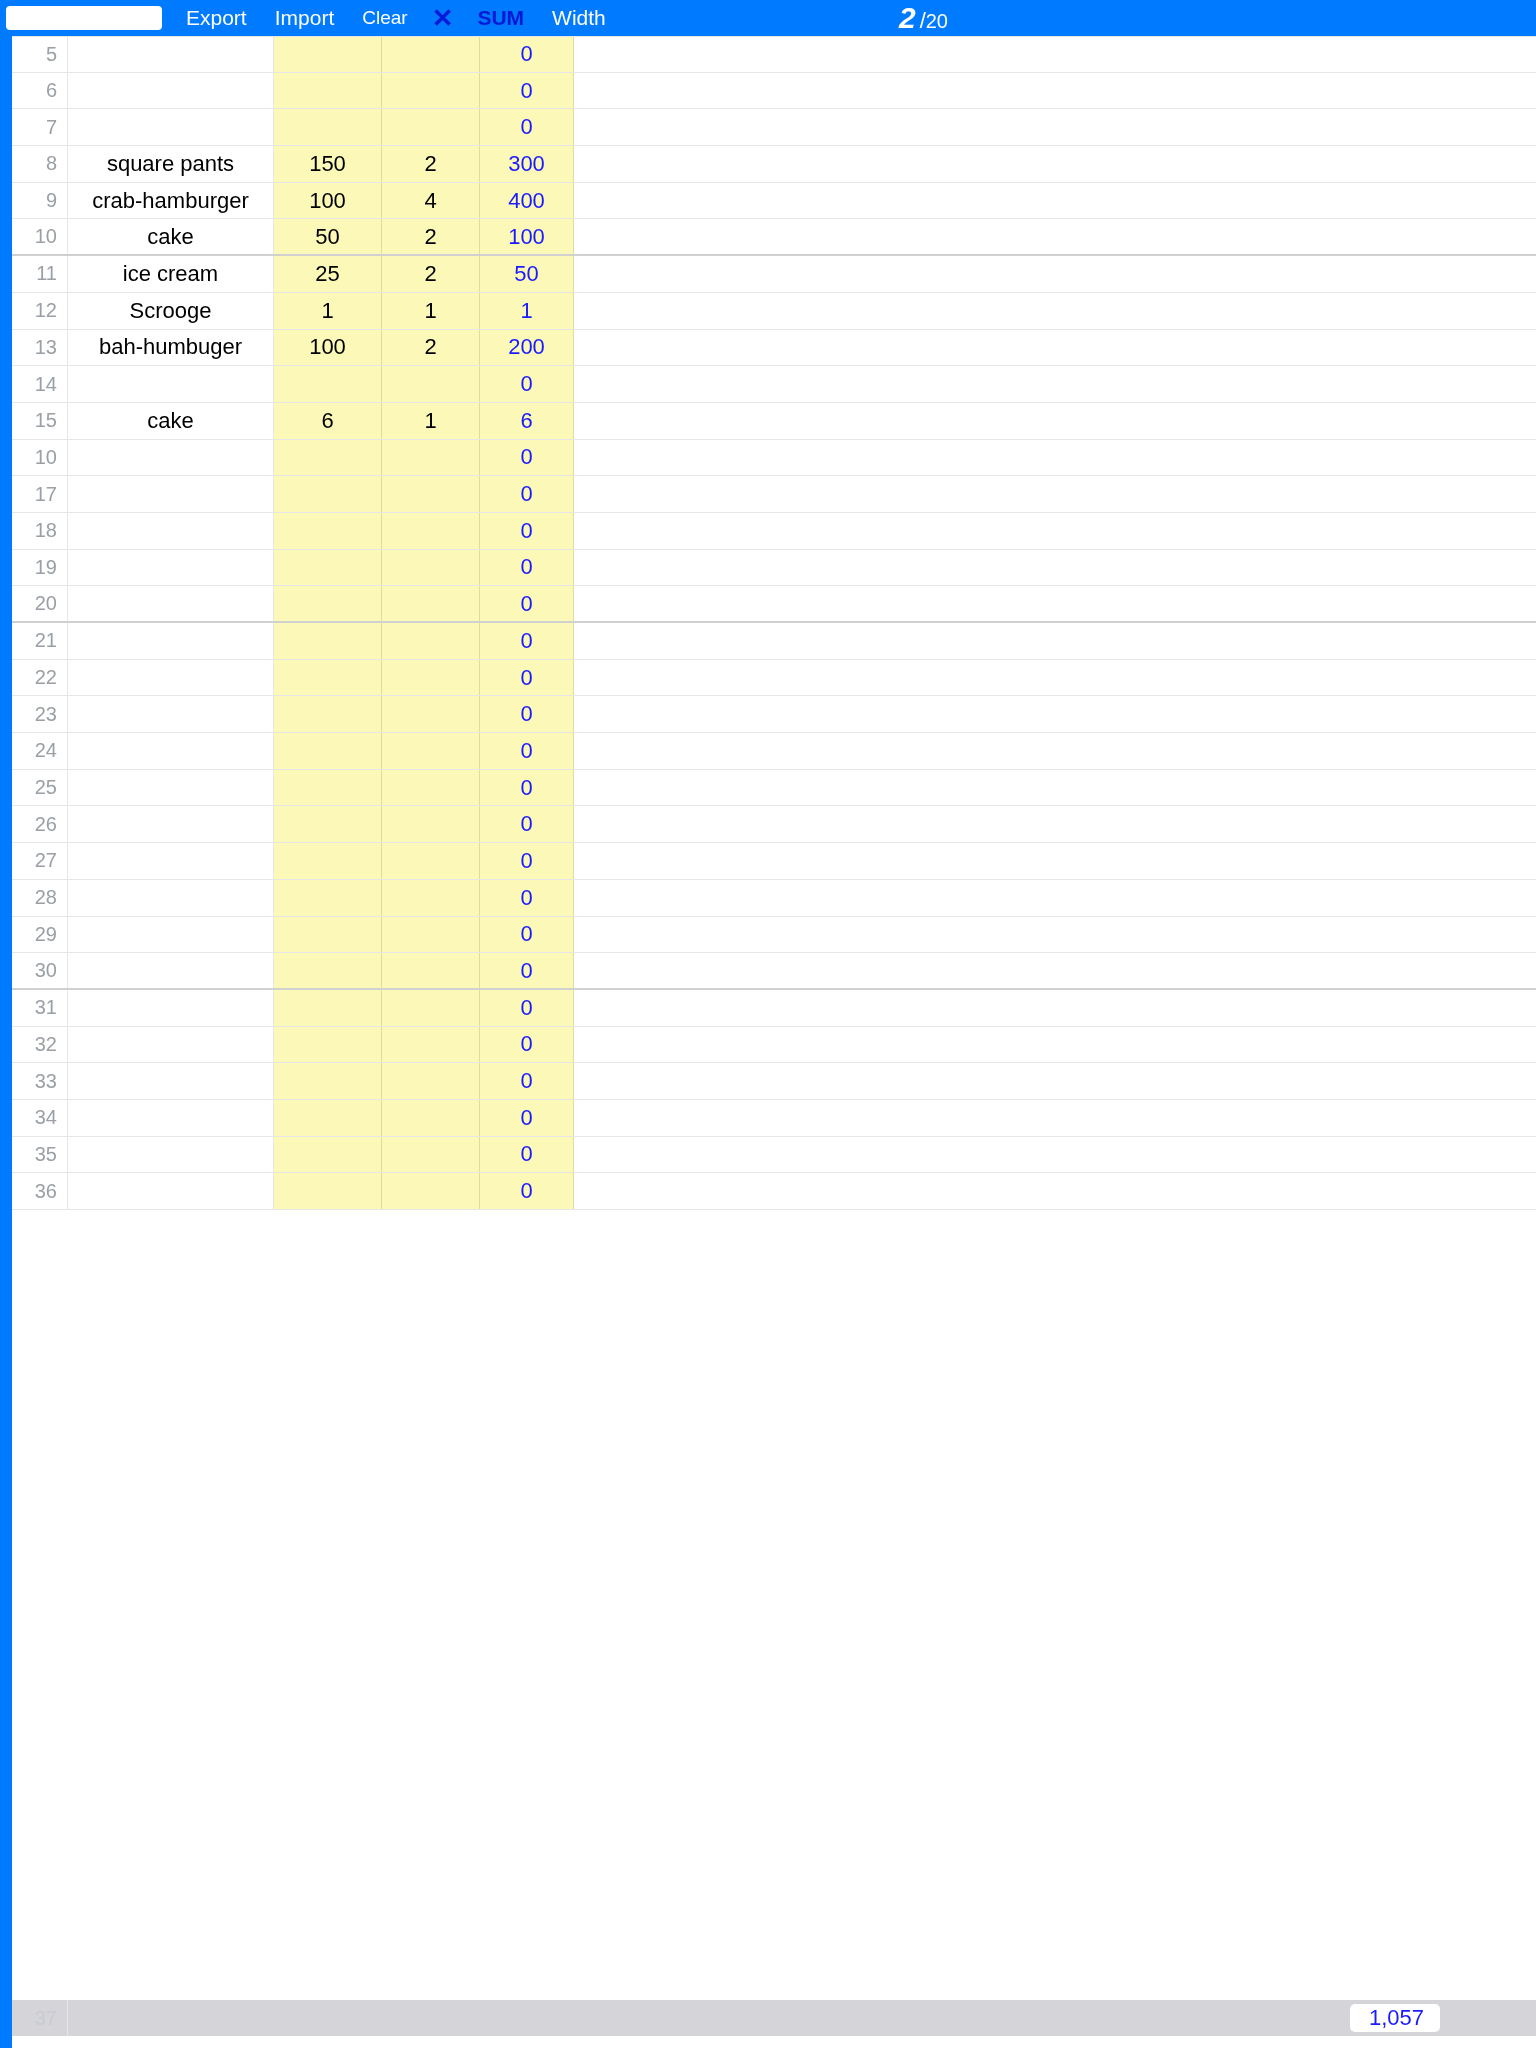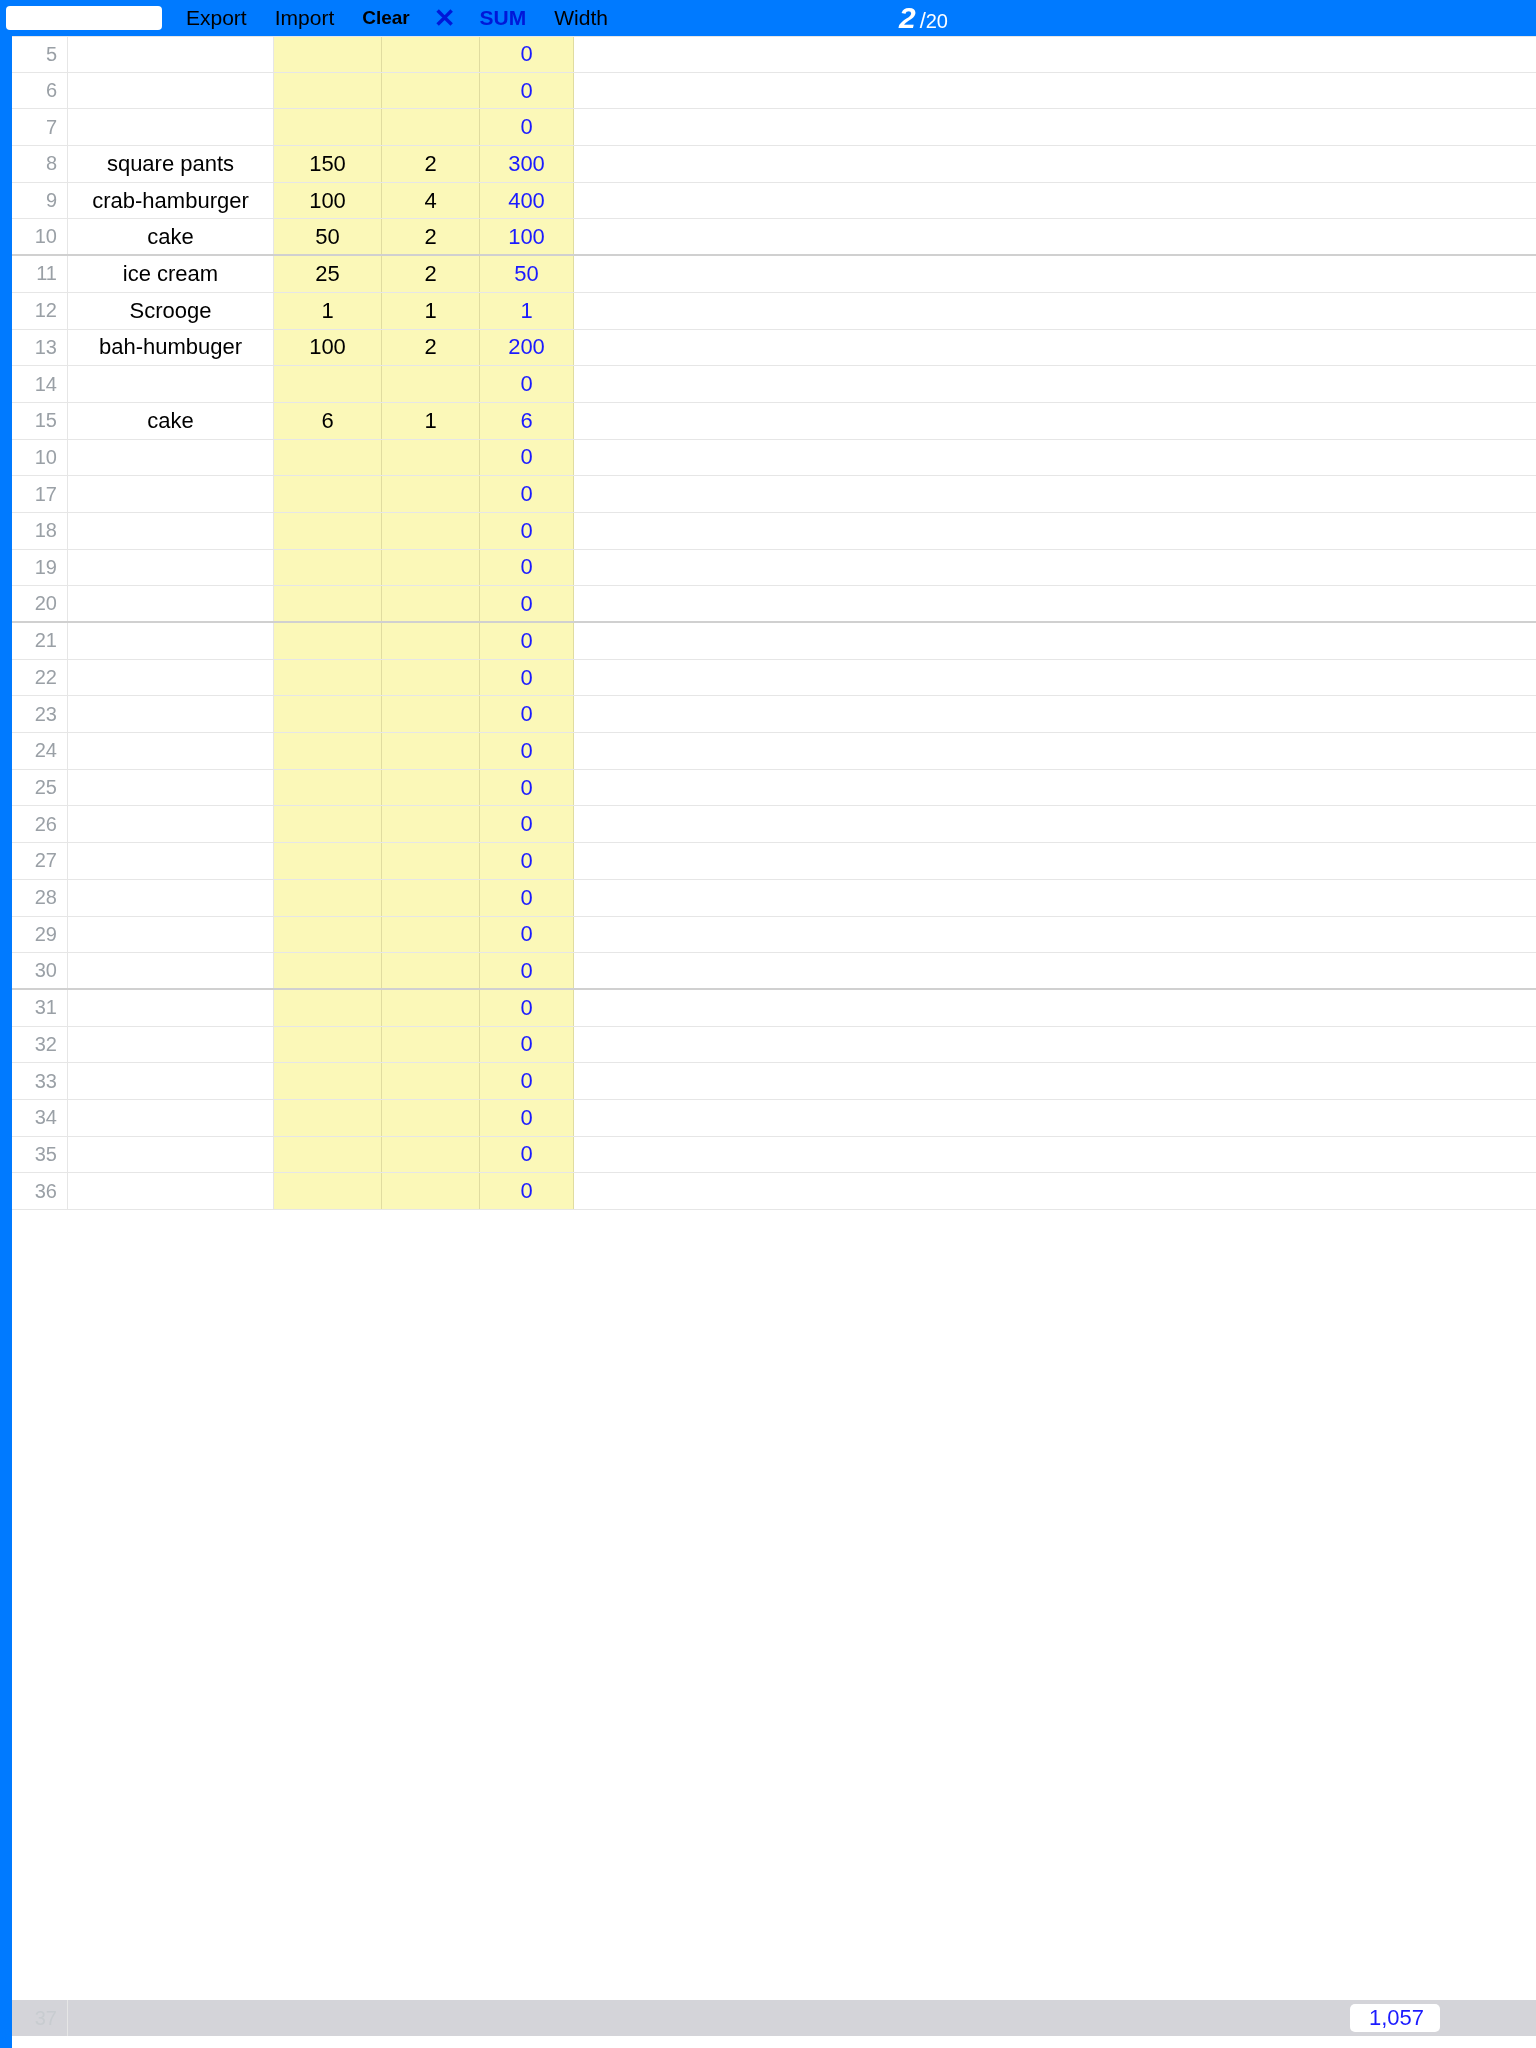--- a/index.html
+++ b/index.html
@@ -15,30 +15,30 @@
     padding: 0 6px;
   }
   .input-box {
     background: #fff;
     border-radius: 4px;
     height: 24px;
     width: 156px;
     margin-right: 10px;
   }
   .tbtn {
-    color: #000000;
+    color: #ffffff;
     font-size: 21px;
     font-weight: 400;
     padding: 0 14px;
     height: 36px;
     display: flex;
     align-items: center;
     cursor: pointer;
   }
-  .tbtn.clear { font-size: 19px; font-weight: bold; }
+  .tbtn.clear { font-size: 19px; }
   .sum-label {
     color: #0018d8;
     font-size: 21px;
     font-weight: 600;
     padding: 0 14px;
     height: 19px;
     display: flex;
     align-items: center;
   }
   .big-x {

